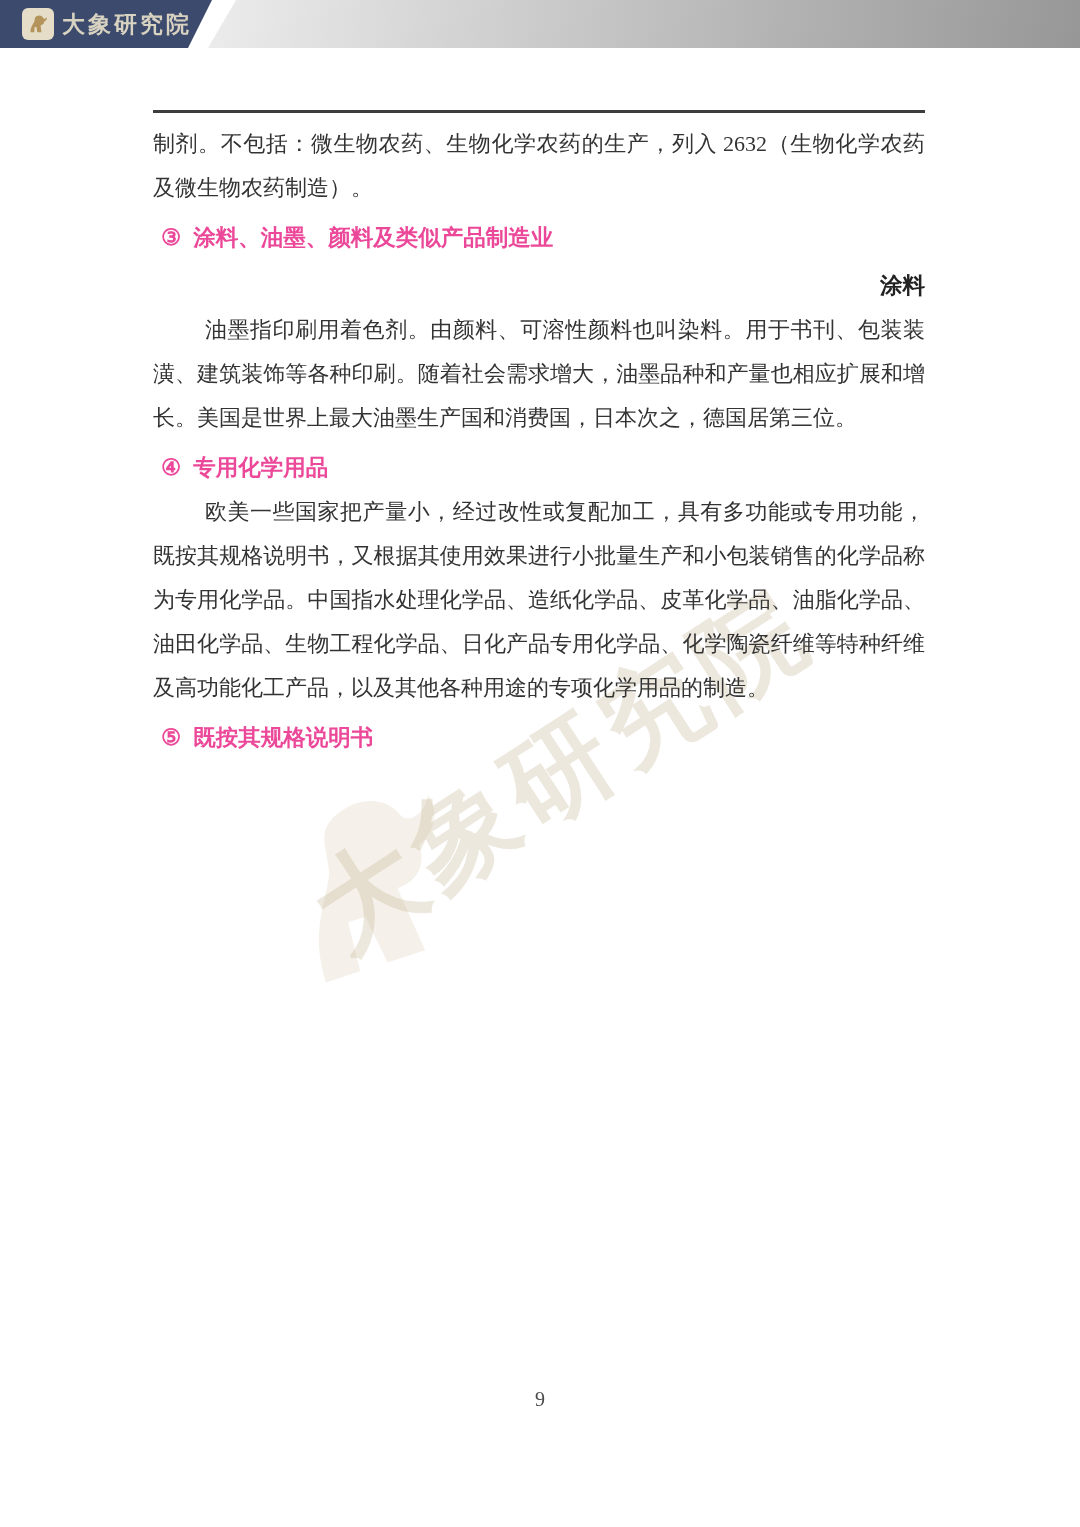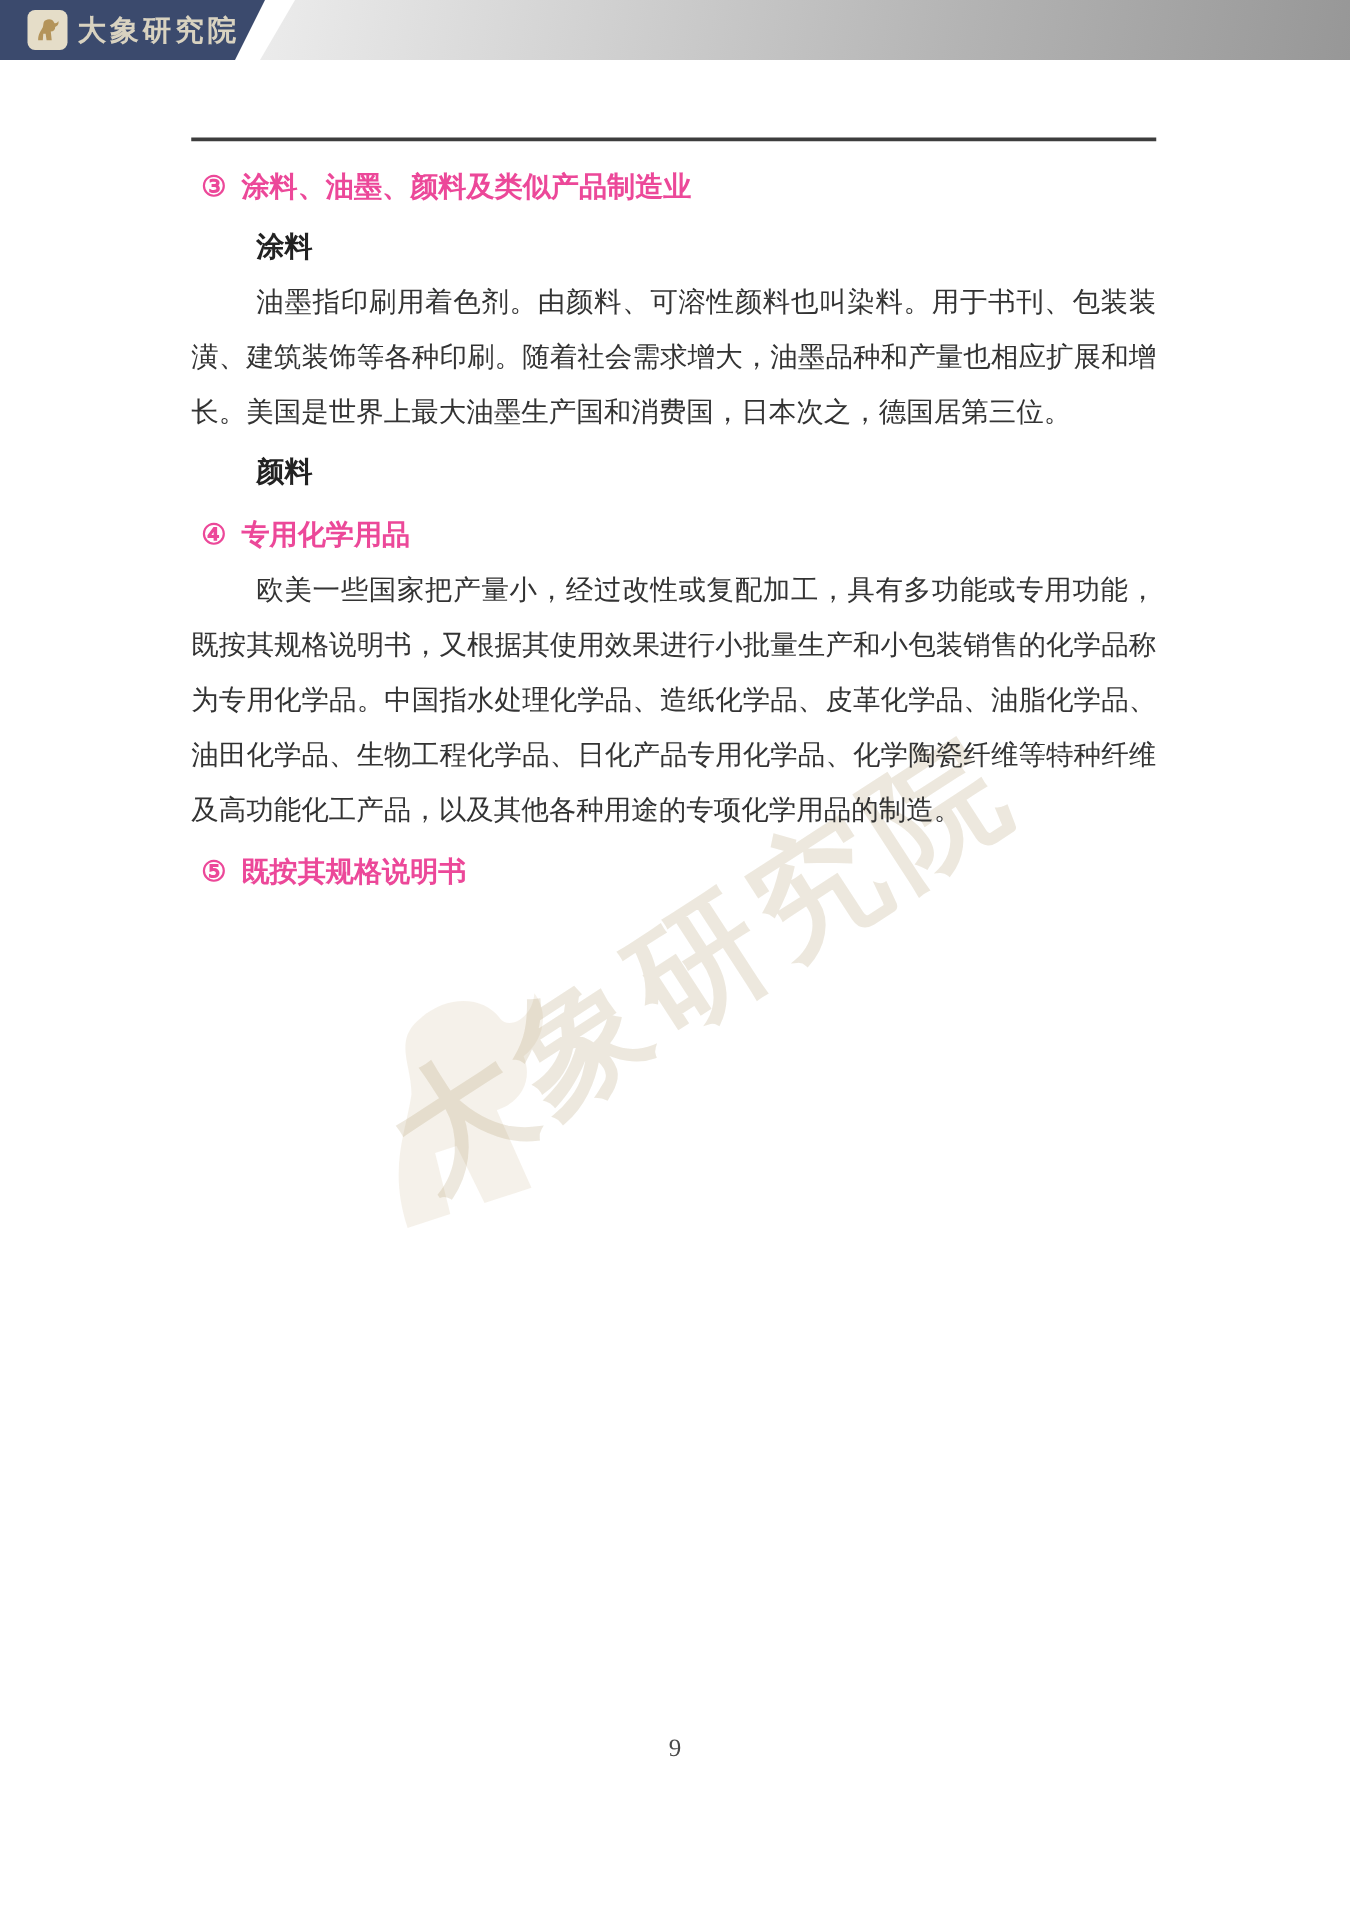--- a/index.html
+++ b/index.html
@@ -65,21 +65,21 @@
     word-break:break-all;
   }
   .para.indent{text-indent:52px;}
   .h1{
     margin:6px 0 0 0;font-size:22.5px;line-height:44px;
     font-weight:bold;color:#ec4899;padding-left:8px;
   }
   .h1 .marker{margin-right:12px;font-weight:bold;}
   .h2{
     margin:4px 0 0 0;font-size:22.5px;line-height:44px;
-    font-weight:bold;color:#222;padding-left:52px;
+    font-weight:bold;color:#222;padding-left:52px;text-align:right;
   }
 
   .page-number{
     position:absolute;top:1388px;left:0;width:1080px;
     text-align:center;font-size:20px;color:#4a4a4a;
     z-index:1;
   }
 </style>
 </head>
 <body>
@@ -99,28 +99,28 @@
 <div class="watermark-text">大象研究院</div>
 <div class="watermark-logo">
   <svg viewBox="0 0 32 32" width="230" height="230" xmlns="http://www.w3.org/2000/svg">
     <path fill="#b4945a" d="M6 27 C6 20 9 17 11 13 C12 10 11 7 14 5.5 C18 3.5 22 5 23 8 C23.6 9.6 26.5 9 27.5 6.5 C28.5 9.5 26.5 12 24.2 12.8 C24.4 15.5 22.5 17.6 19.5 17.6 L20.5 27 L15 27 L14 20 L11.5 20 L11 27 Z"></path>
   </svg>
 </div>
 
 <hr class="divider">
 
 <main class="doc">
+  <p class="para">制剂。不包括：微生物农药、生物化学农药的生产，列入 2632（生物化学农药及微生物农药制造）。</p>
 
   <h2 class="h1"><span class="marker">③</span><span>涂料、油墨、颜料及类似产品制造业</span></h2>
 
   <h3 class="h2">涂料</h3>
 
   <p class="para indent">油墨指印刷用着色剂。由颜料、可溶性颜料也叫染料。用于书刊、包装装潢、建筑装饰等各种印刷。随着社会需求增大，油墨品种和产量也相应扩展和增长。美国是世界上最大油墨生产国和消费国，日本次之，德国居第三位。</p>
 
-  <h3 class="h2">颜料</h3>
 
   <h2 class="h1"><span class="marker">④</span><span>专用化学用品</span></h2>
   <p class="para indent">欧美一些国家把产量小，经过改性或复配加工，具有多功能或专用功能，既按其规格说明书，又根据其使用效果进行小批量生产和小包装销售的化学品称为专用化学品。中国指水处理化学品、造纸化学品、皮革化学品、油脂化学品、油田化学品、生物工程化学品、日化产品专用化学品、化学陶瓷纤维等特种纤维及高功能化工产品，以及其他各种用途的专项化学用品的制造。</p>
 
   <h2 class="h1"><span class="marker">⑤</span><span>既按其规格说明书</span></h2>
 </main>
 
 <div class="page-number">9</div>
 
 </body></html>

